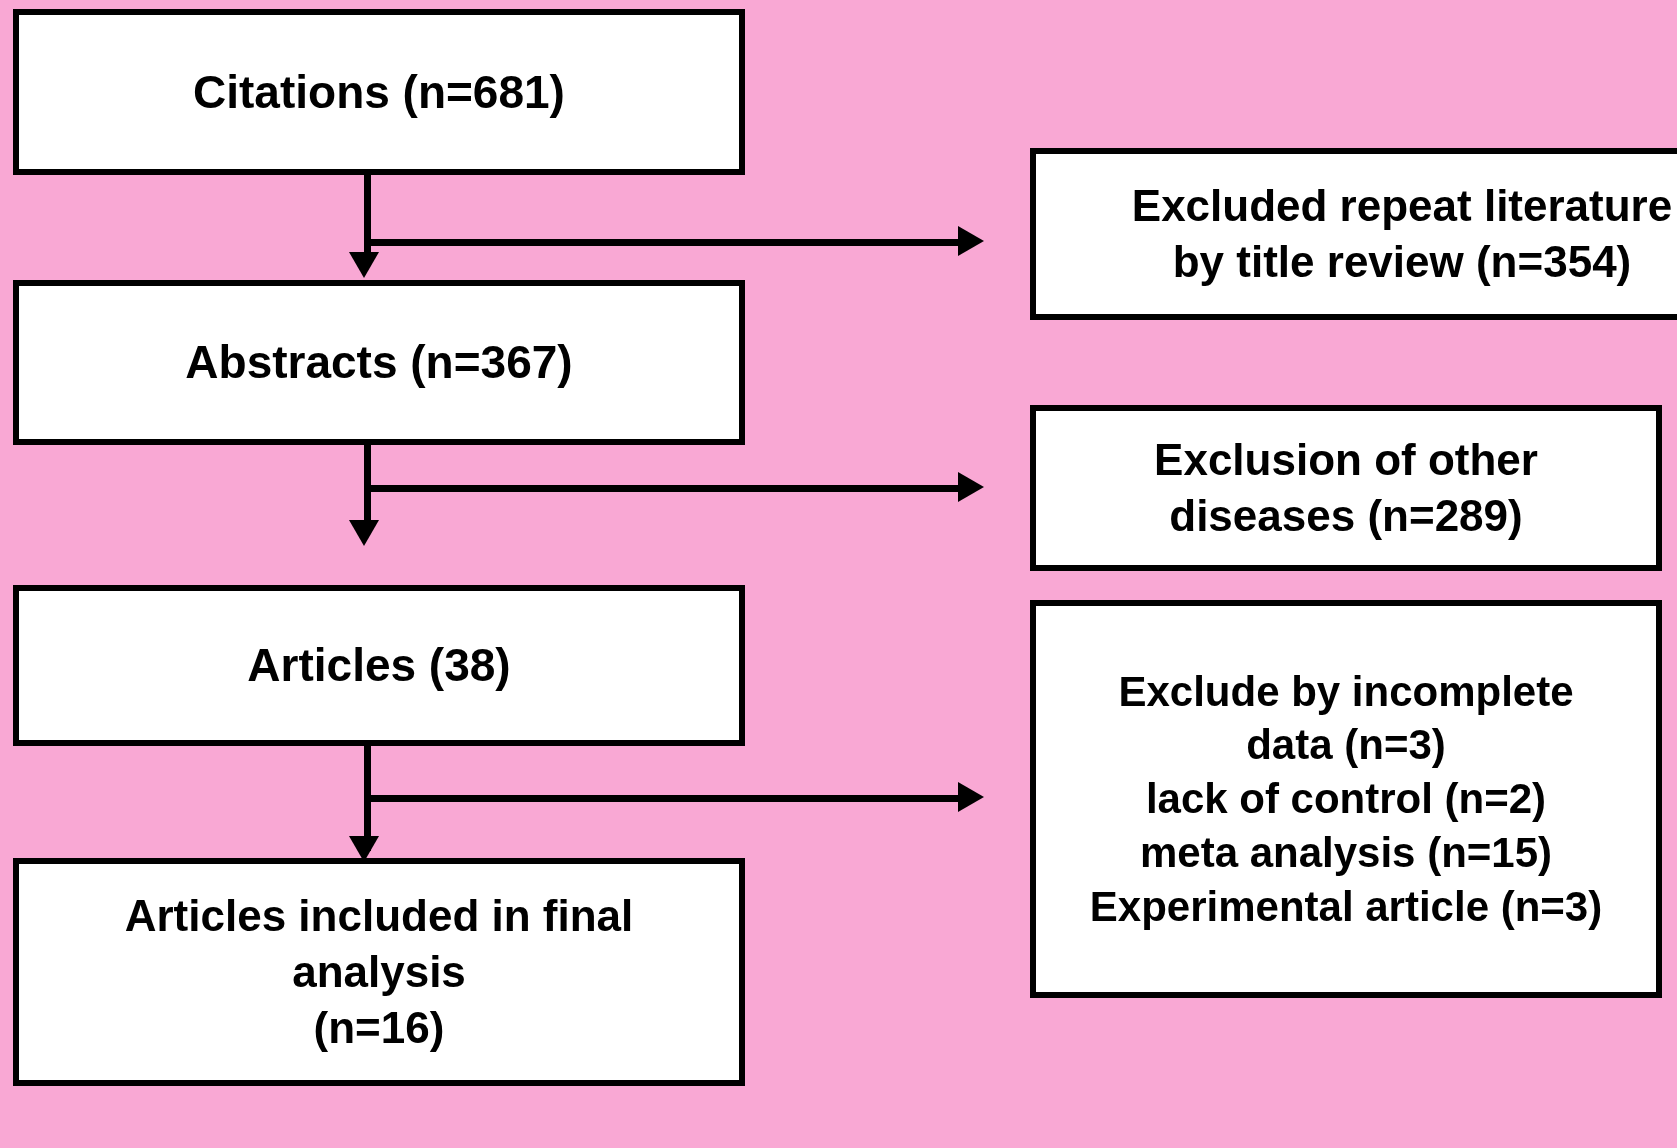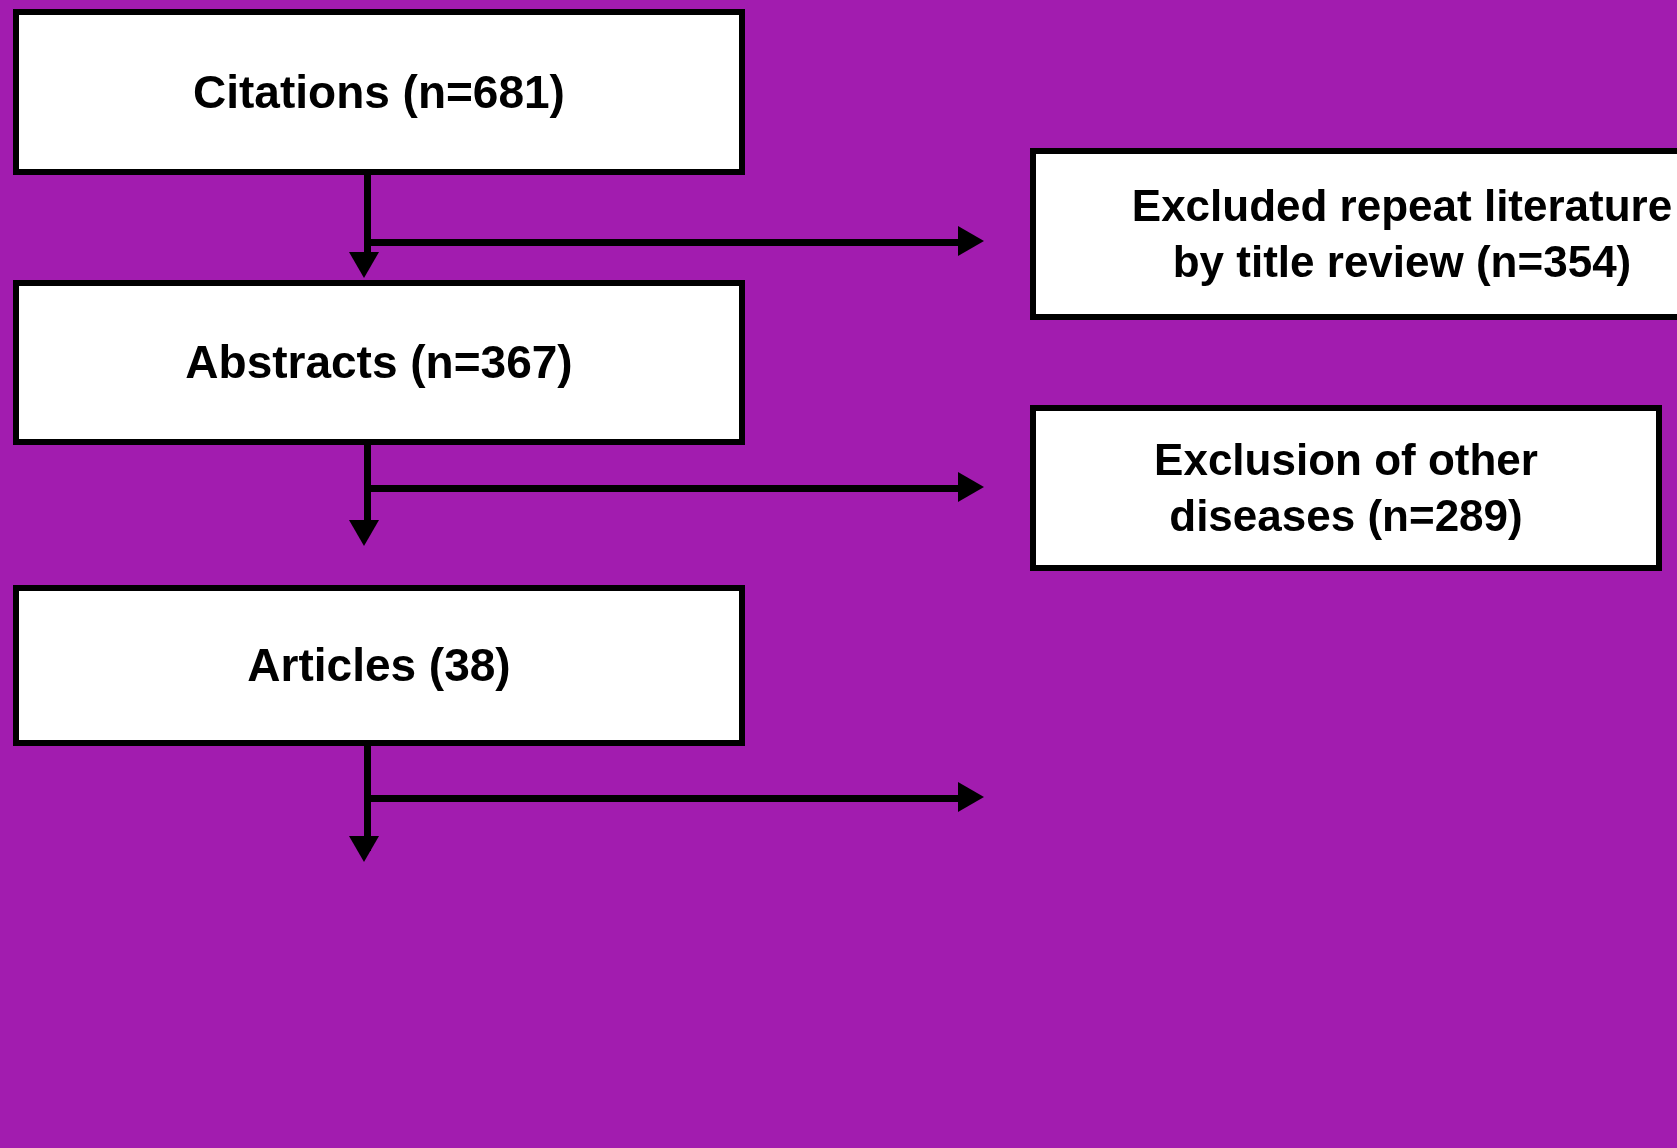--- a/index.html
+++ b/index.html
@@ -8,21 +8,21 @@
     padding: 0;
     background: #ffffff;
   }
   body {
     font-family: "Liberation Sans", sans-serif;
   }
   #canvas {
     position: relative;
     width: 1677px;
     height: 1148px;
-    background: #a21caf;
+    background: #f9a8d4;
     overflow: hidden;
   }
   .flow-box {
     position: absolute;
     box-sizing: border-box;
     background: #ffffff;
     border: 6px solid #000000;
     display: flex;
     align-items: center;
     justify-content: center;
@@ -131,31 +131,43 @@
   </div>
 
   <div class="flow-box" id="box-abstracts">
     <span class="box-text">Abstracts (n=367)</span>
   </div>
 
   <div class="flow-box" id="box-articles">
     <span class="box-text">Articles (38)</span>
   </div>
 
+  <div class="flow-box" id="box-final">
+    <span class="box-text">Articles included in final
+analysis
+(n=16)</span>
+  </div>
 
   <div class="flow-box" id="box-excl-repeat">
     <span class="box-text">Excluded repeat literature
 by title review (n=354)</span>
   </div>
 
   <div class="flow-box" id="box-excl-disease">
     <span class="box-text">Exclusion of other
 diseases (n=289)</span>
   </div>
 
+  <div class="flow-box" id="box-excl-other">
+    <span class="box-text">Exclude by incomplete
+data (n=3)
+lack of control (n=2)
+meta analysis  (n=15)
+Experimental article (n=3)</span>
+  </div>
 
   <div class="v-line" id="vline-1"></div>
   <div class="arrow-down" id="arrow-1"></div>
   <div class="h-line" id="hline-1"></div>
   <div class="arrow-right" id="arrow-h-1"></div>
 
   <div class="v-line" id="vline-2"></div>
   <div class="arrow-down" id="arrow-2"></div>
   <div class="h-line" id="hline-2"></div>
   <div class="arrow-right" id="arrow-h-2"></div>

